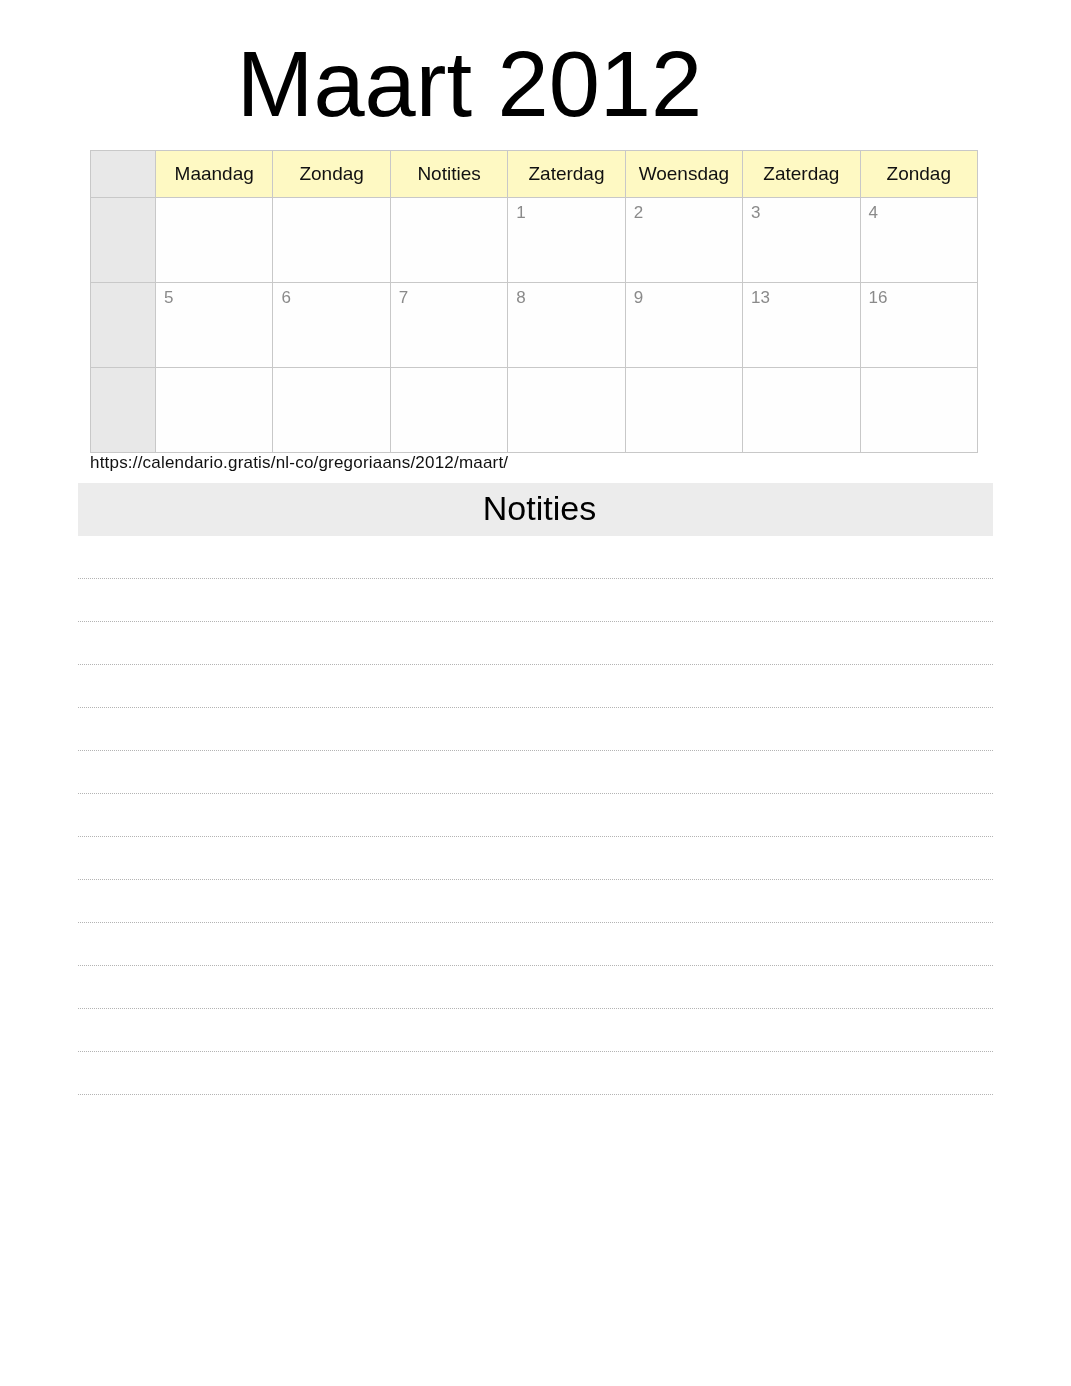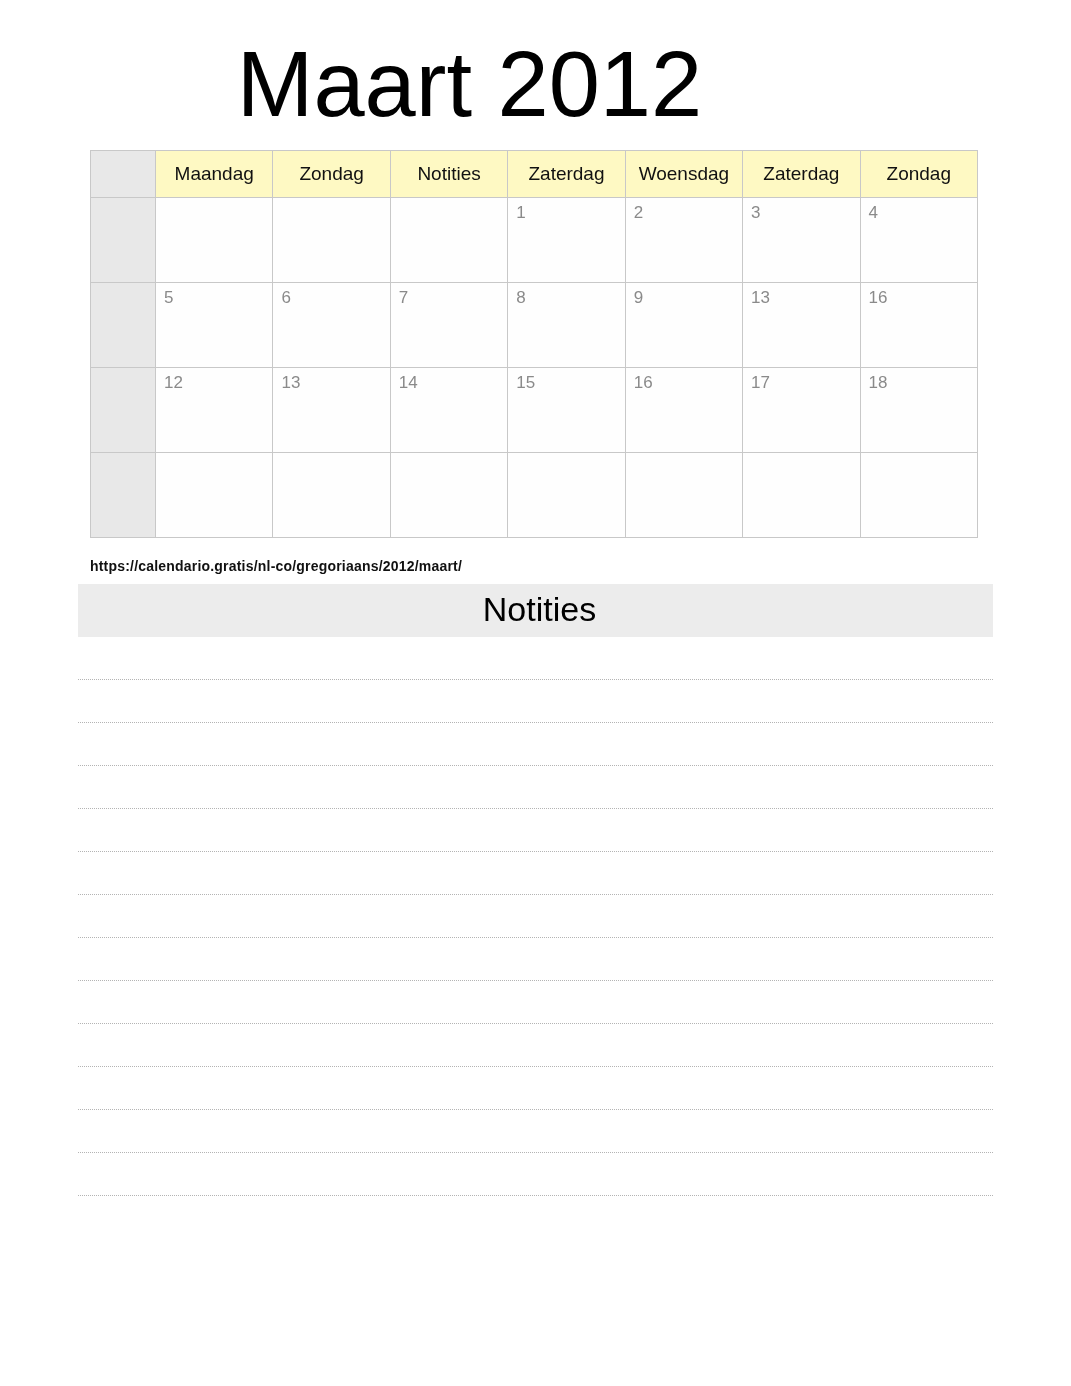--- a/index.html
+++ b/index.html
@@ -78,26 +78,25 @@
     color: #8a8a8a;
     padding: 6px 0 0 8px;
     line-height: 1;
   }
   tr.weekrow td.wk-col {
     background: #e8e8e8;
   }
 
   
   .source-url {
-    font-size: 14px;
+    font-size: 17px;
     color: #111;
     margin-left: 90px;
-    margin-top: 20px;
+    margin-top: 0;
     letter-spacing: 0.2px;
-    font-weight: bold;
   }
 
   
   .notes-wrap {
     margin-left: 78px;
     margin-top: 10px;
     width: 915px;
   }
   .notes-header {
     background: #ececec;
@@ -184,44 +183,20 @@
           <td class="daycell">
               <span class="dnum">13</span>
             </td>
           <td class="daycell">
               <span class="dnum">16</span>
             </td>
         </tr>
         <tr class="weekrow">
           <td class="wk-col"></td>
           <td class="daycell">
-              <span class="dnum">12</span>
-            </td>
-          <td class="daycell">
-              <span class="dnum">13</span>
-            </td>
-          <td class="daycell">
-              <span class="dnum">14</span>
-            </td>
-          <td class="daycell">
-              <span class="dnum">15</span>
-            </td>
-          <td class="daycell">
-              <span class="dnum">16</span>
-            </td>
-          <td class="daycell">
-              <span class="dnum">17</span>
-            </td>
-          <td class="daycell">
-              <span class="dnum">18</span>
-            </td>
-        </tr>
-        <tr class="weekrow">
-          <td class="wk-col"></td>
-          <td class="daycell">
               <span class="dnum"></span>
             </td>
           <td class="daycell">
               <span class="dnum"></span>
             </td>
           <td class="daycell">
               <span class="dnum"></span>
             </td>
           <td class="daycell">
               <span class="dnum"></span>

